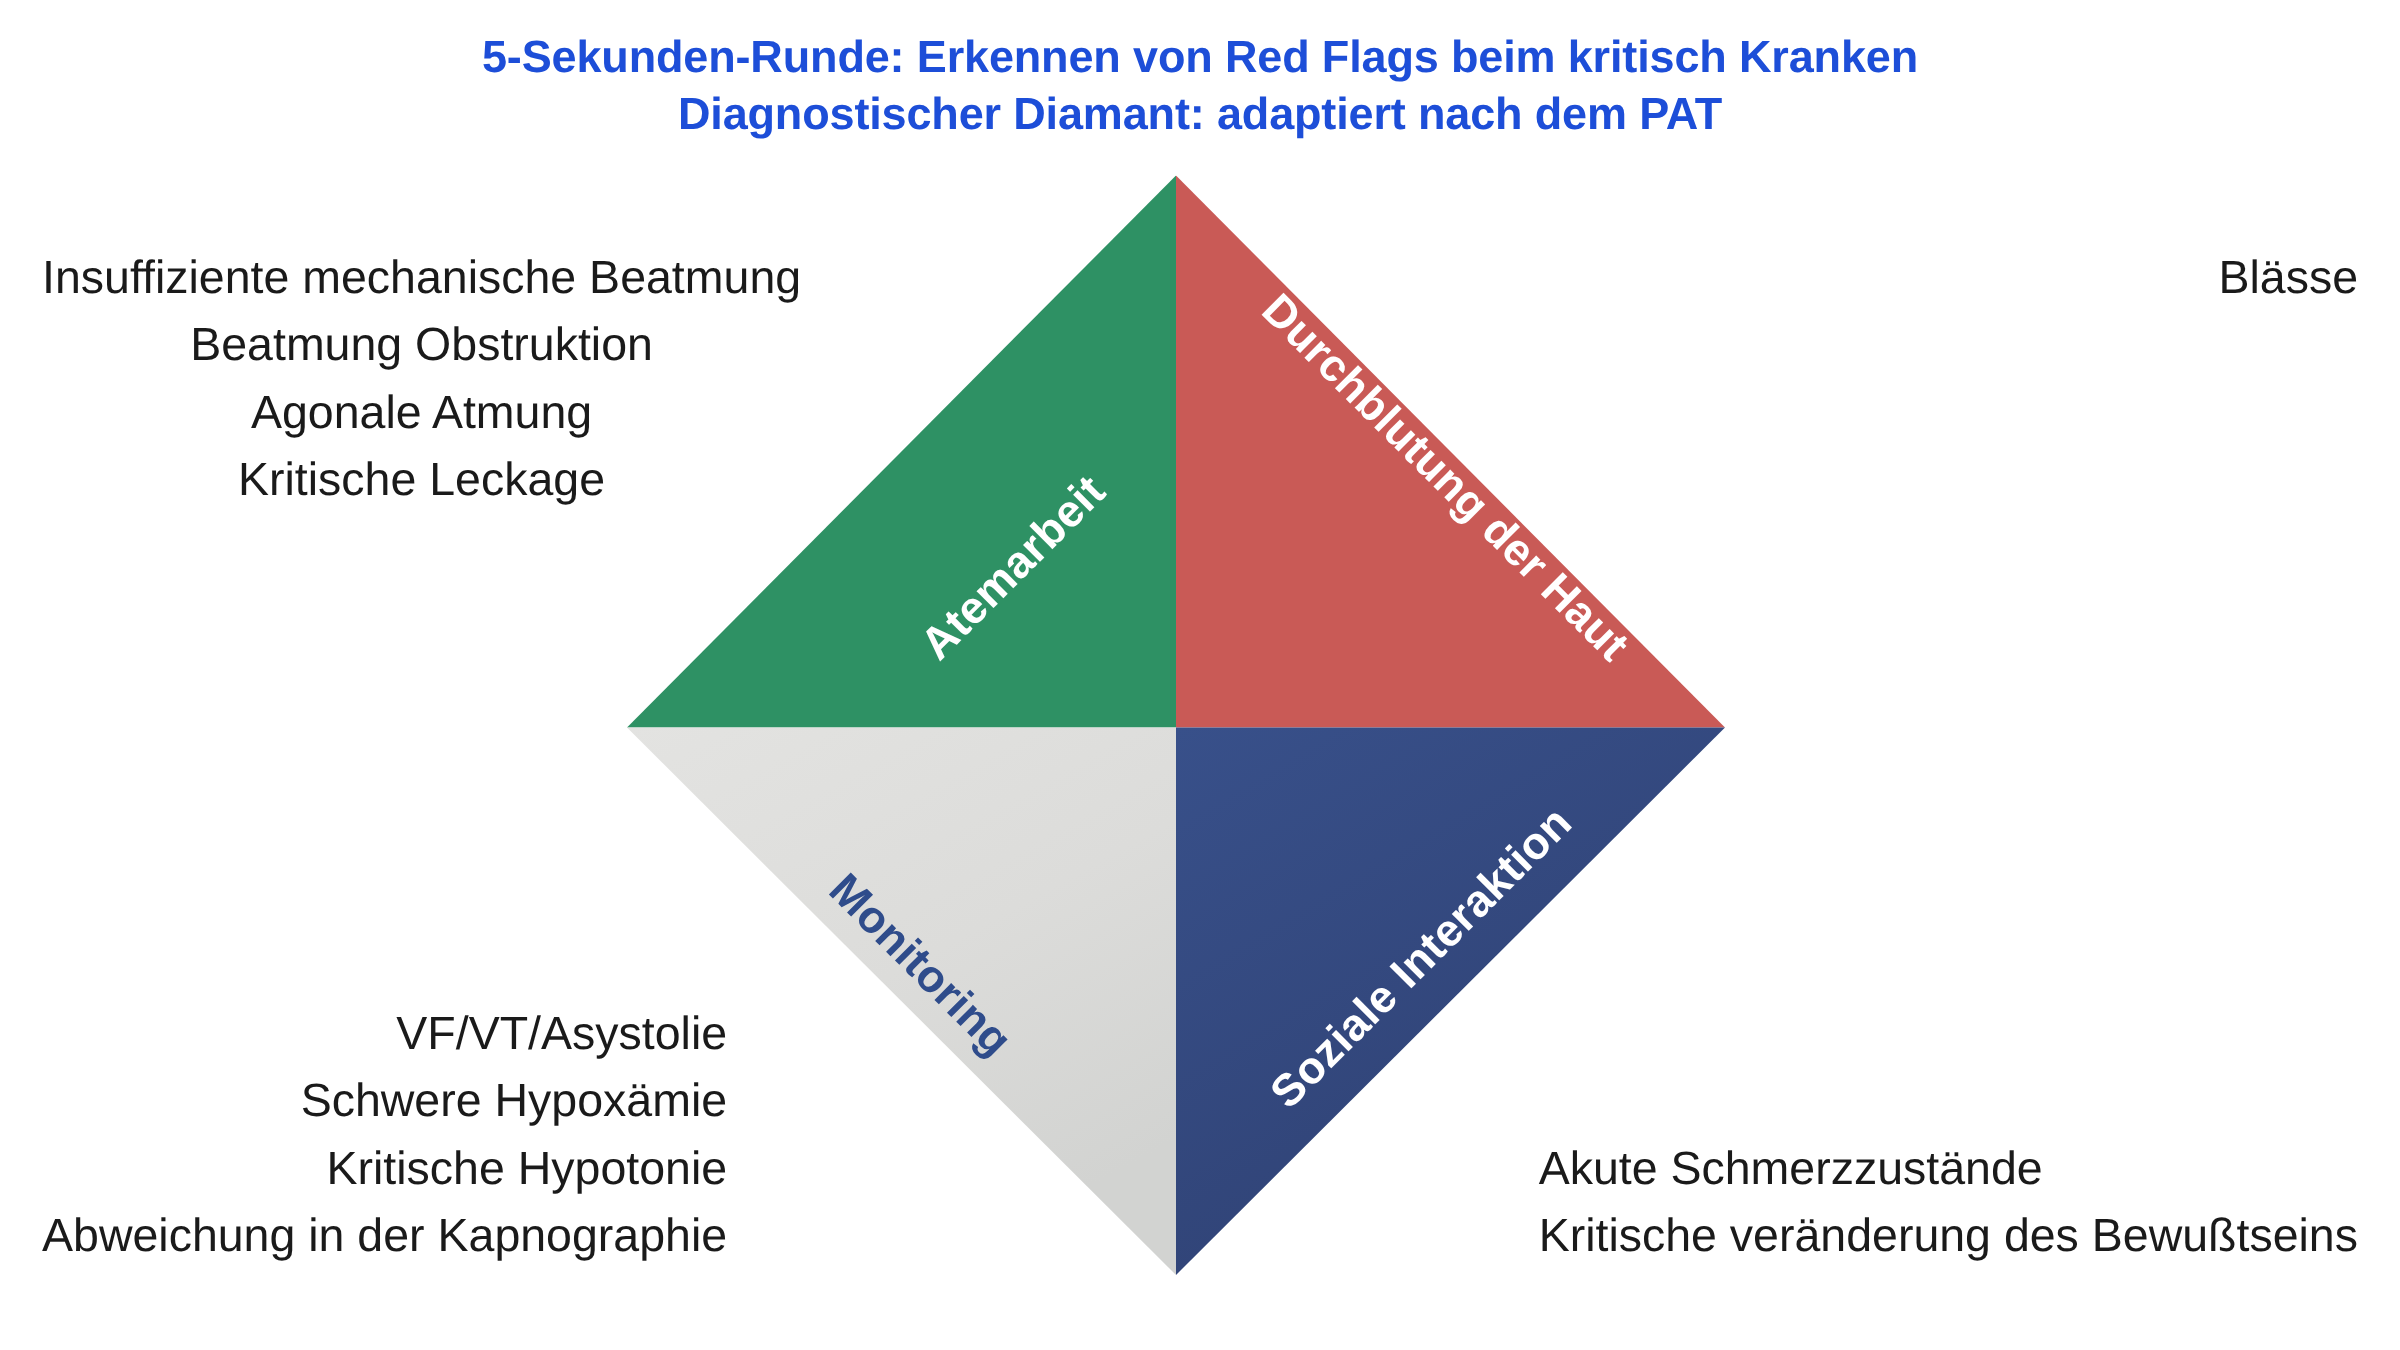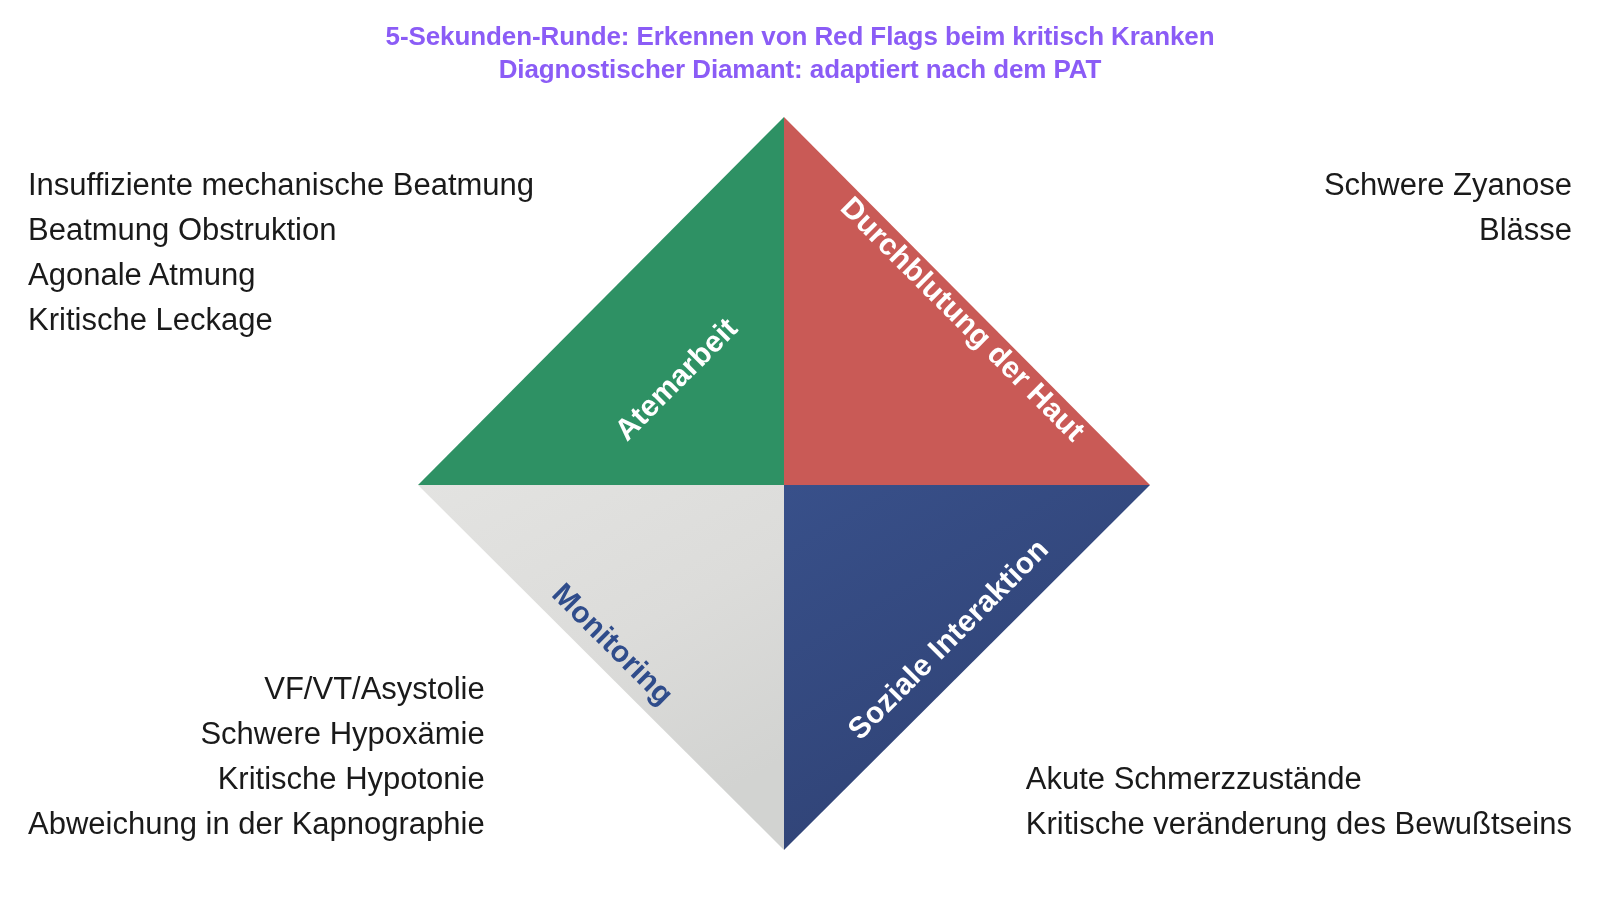--- a/index.html
+++ b/index.html
@@ -21,24 +21,24 @@
   
   .title-block {
     position: absolute;
     top: 20px;
     left: 0;
     width: 1600px;
     text-align: center;
     line-height: 1.26;
   }
   .title-line {
-    font-size: 26px;
+    font-size: 30px;
     font-weight: bold;
     letter-spacing: -0.1px;
-    color: #8b5cf6;
+    color: #1d4ed8;
     display: block;
   }
 
   
   .diamond {
     position: absolute;
     left: 418px;
     top: 117px;
     width: 732px;
     height: 733px;
@@ -86,21 +86,21 @@
   
   .text-block {
     position: absolute;
     font-size: 31px;
     line-height: 45px;
     color: #1a1a1a;
     white-space: nowrap;
   }
   .text-block .line { display: block; }
 
-  .block-top-left    { left: 28px;  top: 162px; text-align: left; }
+  .block-top-left    { left: 28px;  top: 162px; text-align: center; }
   .block-top-right   { right: 28px; top: 162px; text-align: right; }
   .block-bottom-left { left: 28px;  top: 666px; text-align: right; }
   .block-bottom-right{ right: 28px; top: 756px; }
 </style>
 </head>
 <body>
 
 <div class="title-block">
   <span class="title-line">5-Sekunden-Runde: Erkennen von Red Flags beim kritisch Kranken</span>
   <span class="title-line">Diagnostischer Diamant: adaptiert nach dem PAT</span>
@@ -139,21 +139,20 @@
 </div>
 
 <div class="text-block block-top-left">
   <span class="line">Insuffiziente mechanische Beatmung</span>
   <span class="line">Beatmung Obstruktion</span>
   <span class="line">Agonale Atmung</span>
   <span class="line">Kritische Leckage</span>
 </div>
 
 <div class="text-block block-top-right">
-  <span class="line">Schwere Zyanose</span>
   <span class="line">Blässe</span>
 </div>
 
 <div class="text-block block-bottom-left">
   <span class="line">VF/VT/Asystolie</span>
   <span class="line">Schwere Hypoxämie</span>
   <span class="line">Kritische Hypotonie</span>
   <span class="line">Abweichung in der Kapnographie</span>
 </div>
 

